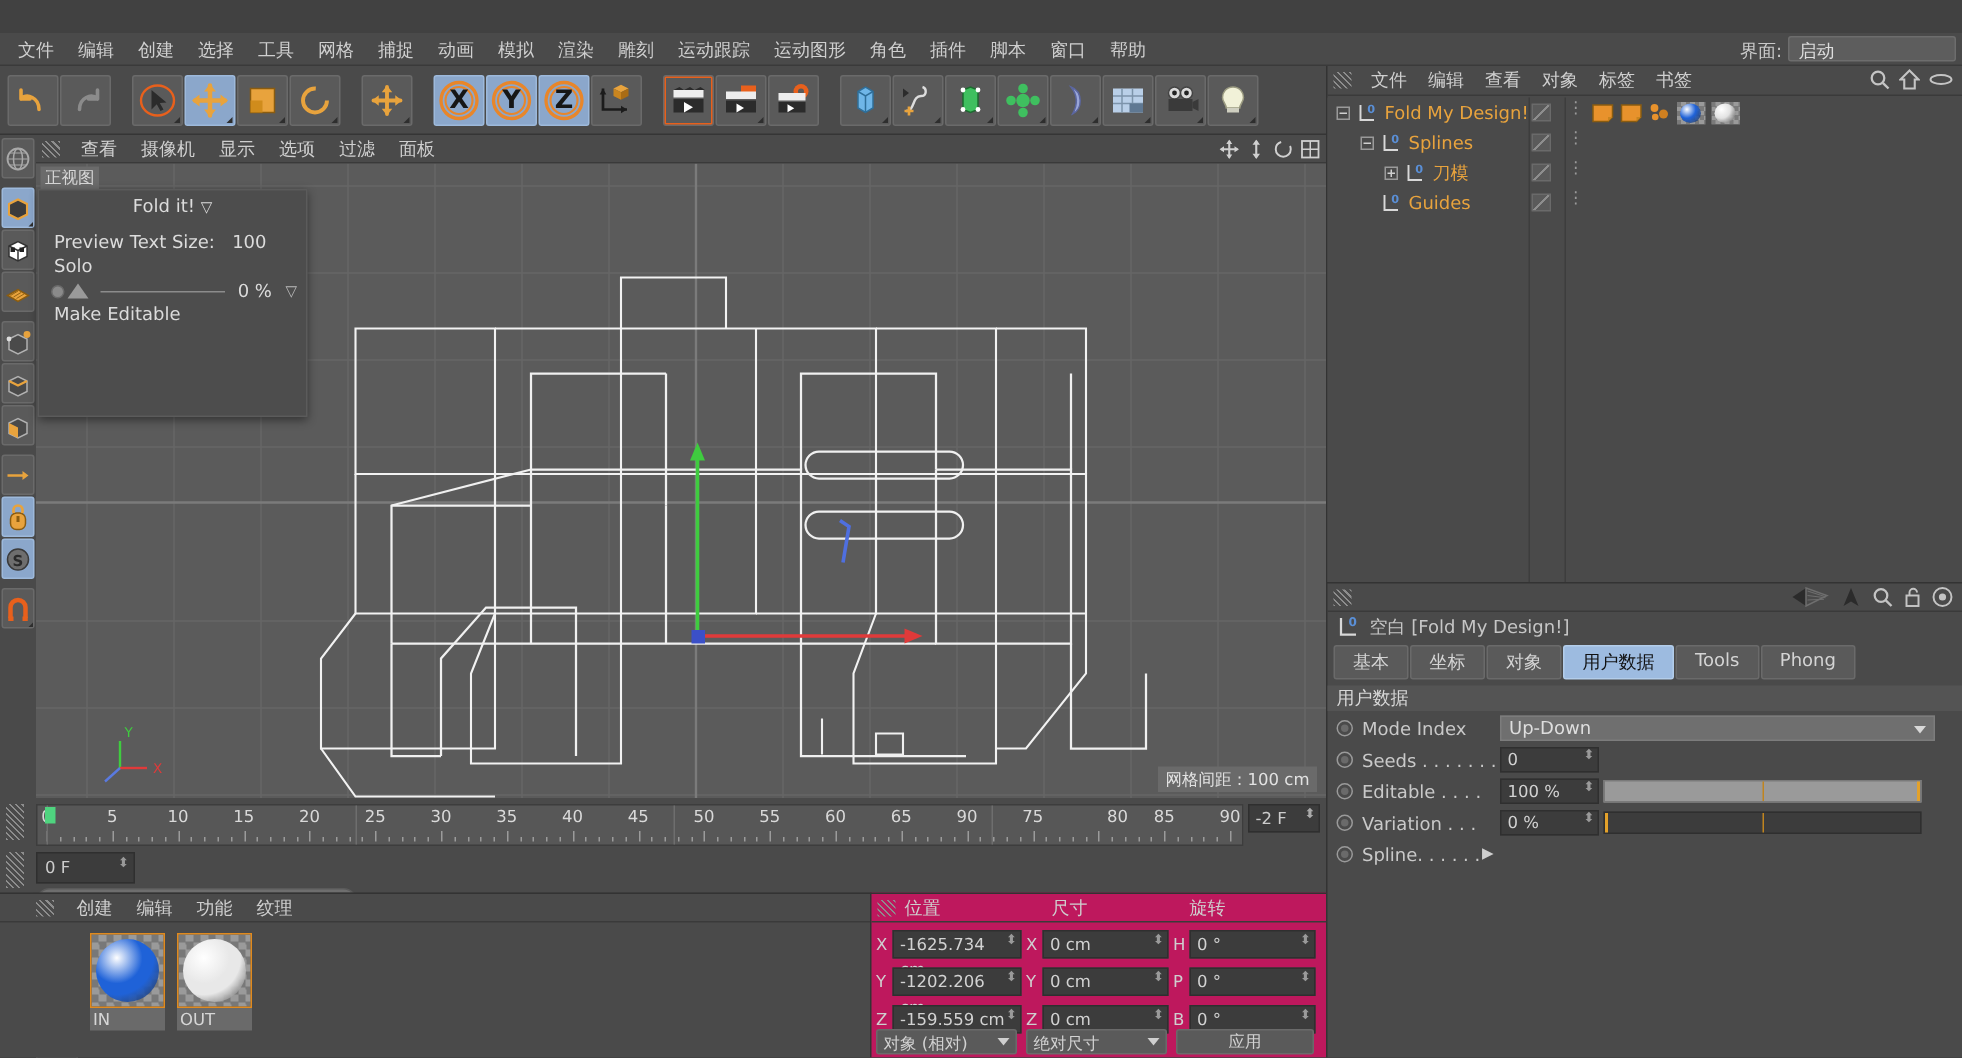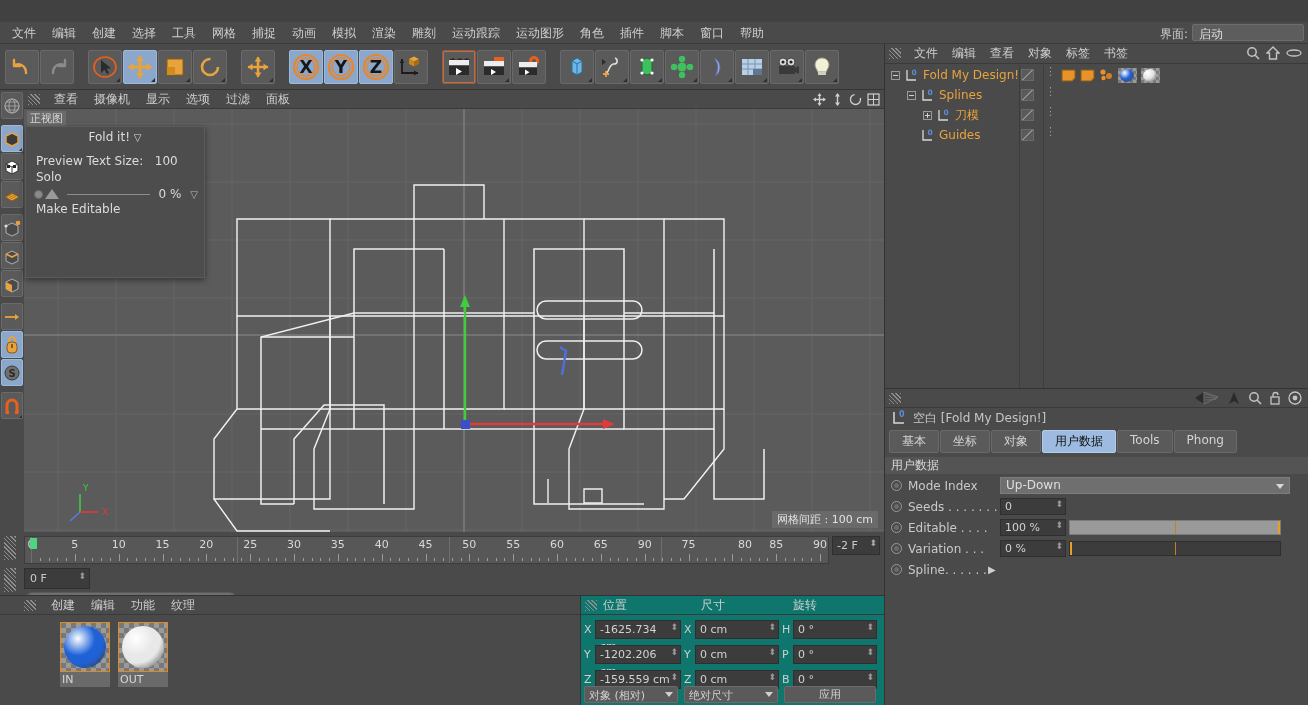--- a/index.html
+++ b/index.html
@@ -112,21 +112,21 @@
       repeating-conic-gradient(#9a9a9a 0% 25%,#787878 0% 50%) 0 0/10px 10px;
      display:flex;align-items:center;justify-content:center;}
   .matball{ width:42px;height:42px;border-radius:50%;}
   .matname{ font-size:11px;color:#d6d6d6; background:#6a6a6a; padding:1px 2px; }
   #c4dside { position:absolute; left:0; top:595px; width:22px; height:110px; background:#4a4a4a;}
   #c4dside span{ position:absolute; left:3px; bottom:3px; writing-mode:vertical-rl;
      transform:rotate(180deg); font-size:12px; color:#8d8d8d; letter-spacing:1px;}
 
   
   #coord { position:absolute; left:580px; top:595px; width:304px; height:110px;
-     background:#0f766e; border-left:1px solid #333; border-top:1px solid #333;}
+     background:#be185d; border-left:1px solid #333; border-top:1px solid #333;}
   #coordhdr{ height:19px; display:flex; align-items:center; position:relative; border-bottom:1px solid #3a3a3a;}
   #coordhdr .hatch{ width:12px;height:11px;margin:0 6px 0 4px;
      background:repeating-linear-gradient(45deg,#8d8d8d 0 1px,transparent 1px 3px);}
   #coordhdr .h{ font-size:12px;color:#cfcfcf; position:absolute;}
   .crow { display:flex; align-items:center; height:21px; margin-top:4px; padding-left:3px;}
   .clab { width:11px; font-size:11px; color:#cfcfcf; }
   .cfield{ background:#3c3c3c;border:1px solid #2f2f2f;color:#d2d2d2;font-size:11px;
      height:19px;line-height:17px;padding:0 4px; position:relative; margin-right:3px;}
   .cfield .sp{position:absolute;right:2px;top:3px;font-size:9px;color:#9a9a9a;line-height:6px;}
   #coordbtm{ position:absolute; left:3px; bottom:2px; display:flex; gap:6px; align-items:center;}

